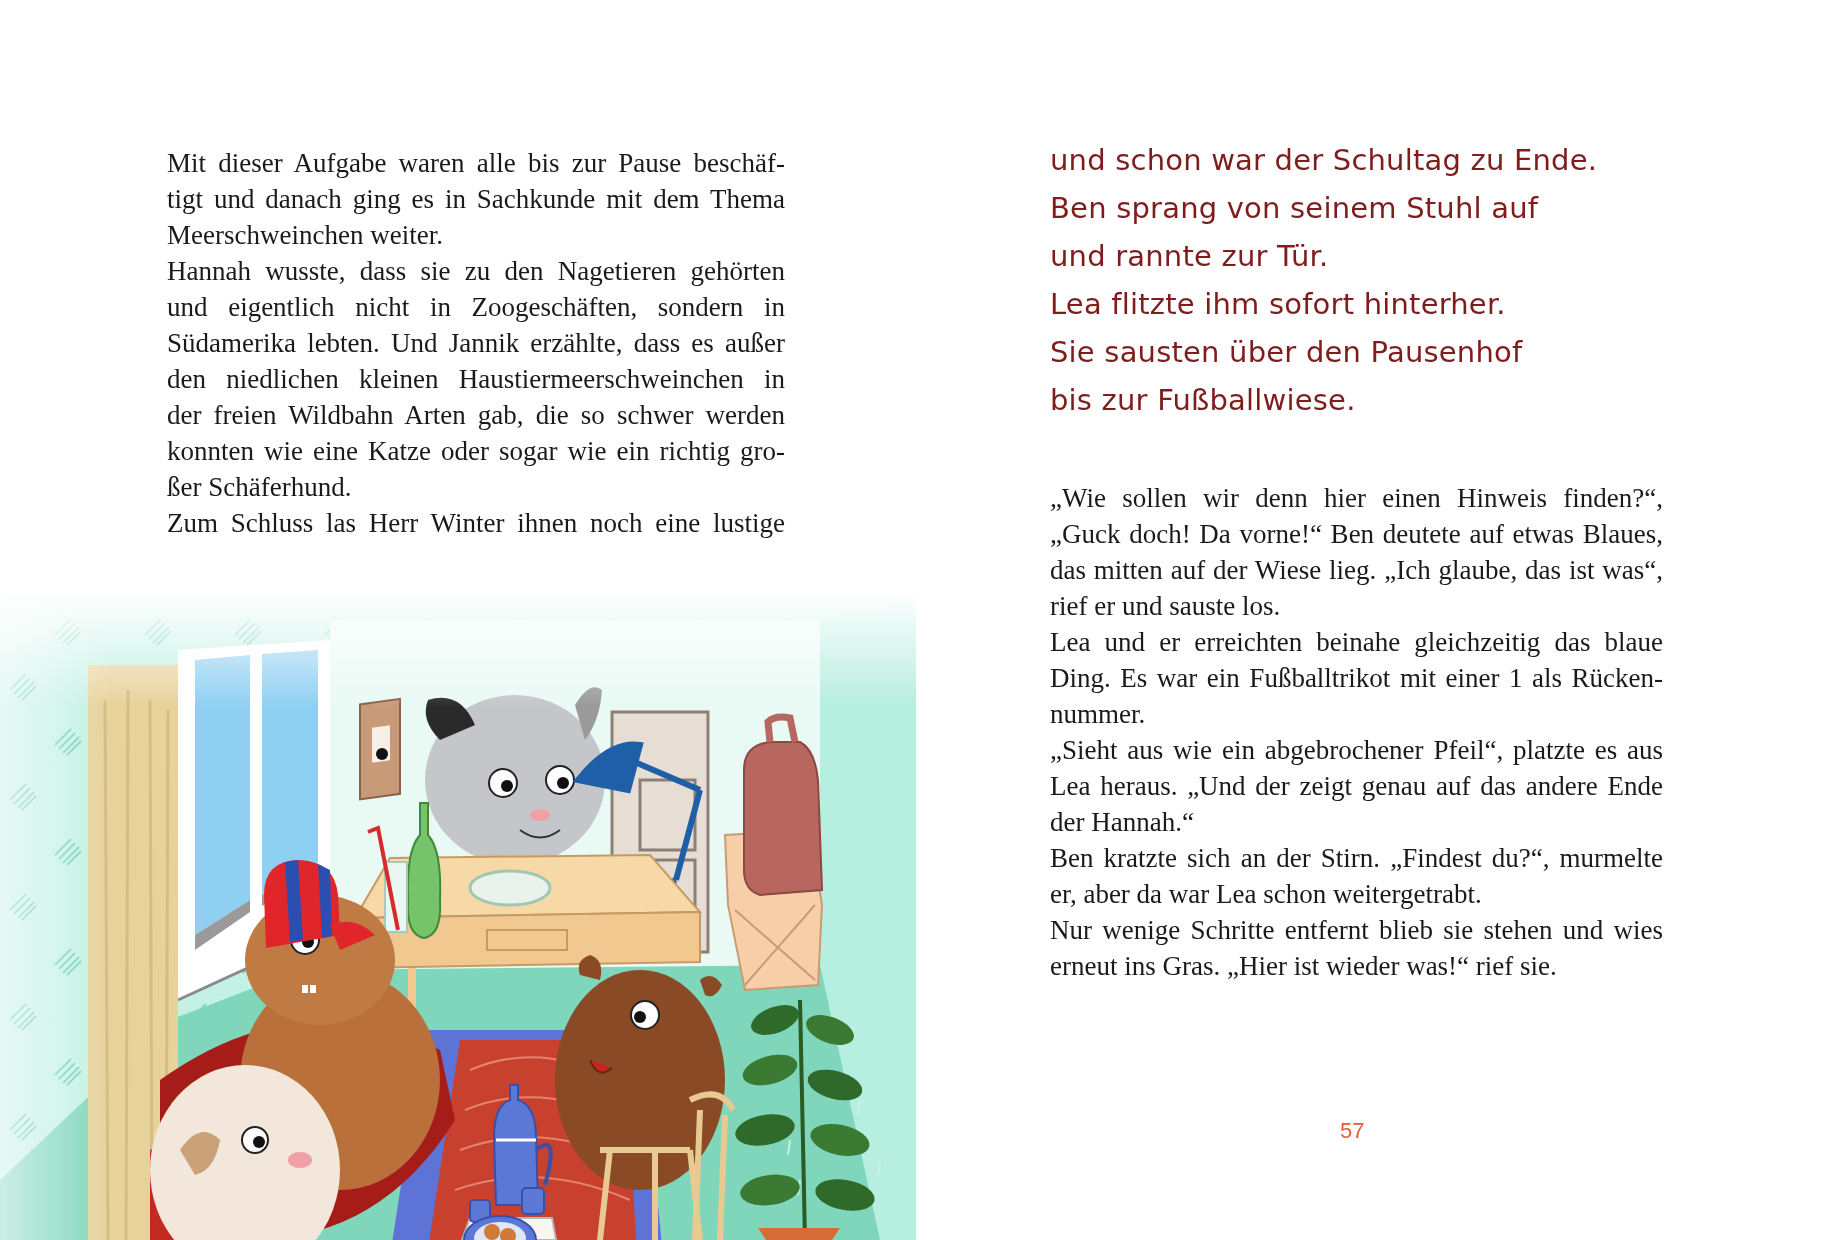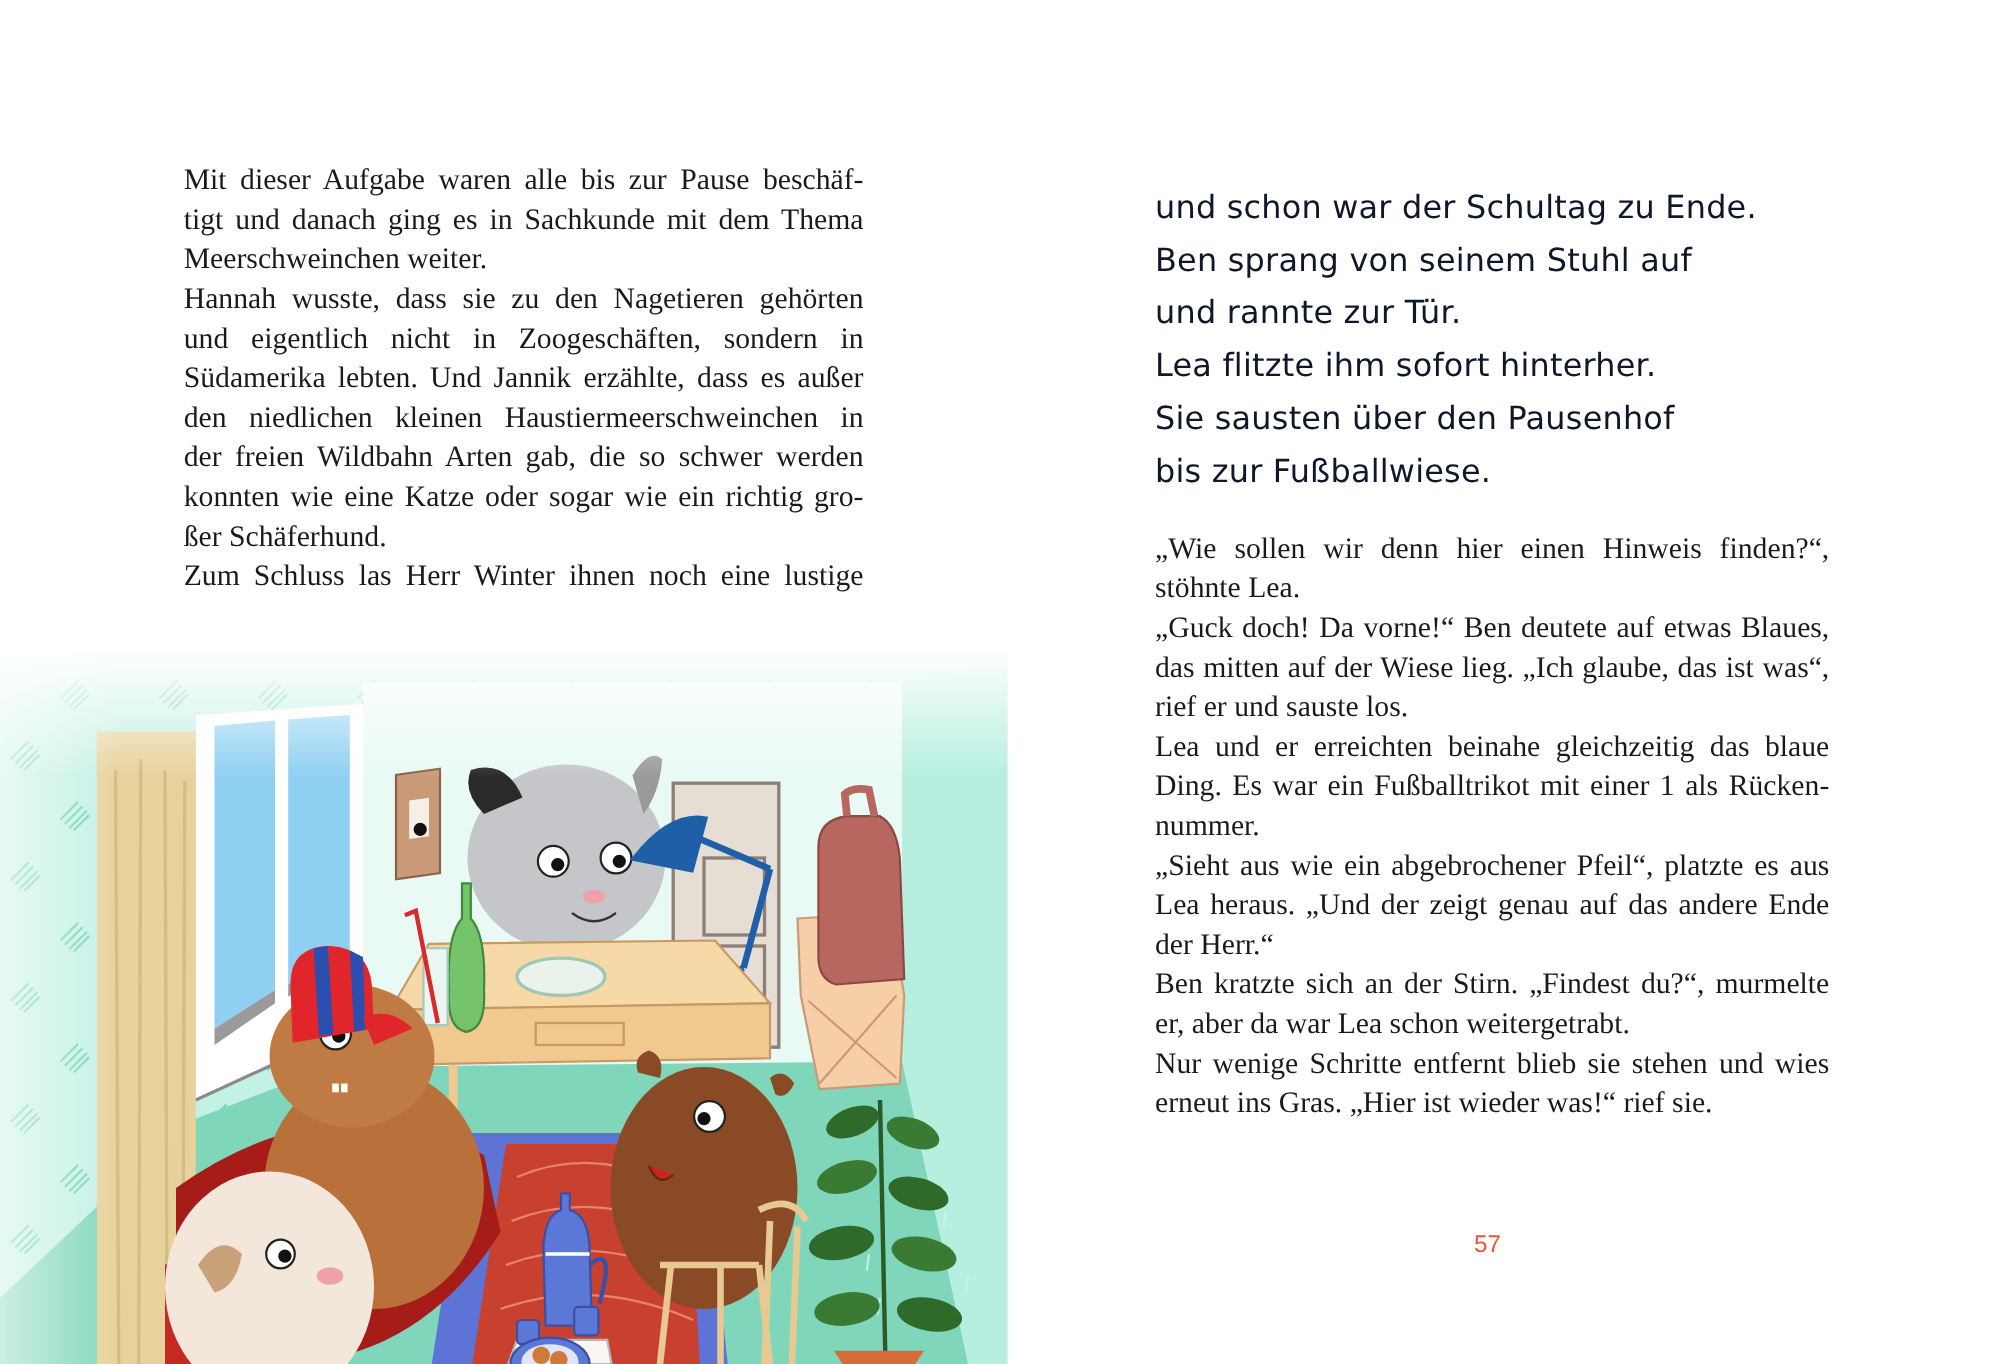--- a/index.html
+++ b/index.html
@@ -23,23 +23,22 @@
 
   .left-text { left: 167px; top: 145px; width: 618px; }
   .right-serif { left: 1050px; top: 480px; width: 613px; }
 
   .sans-block {
     position: absolute;
     left: 1050px; top: 136px; width: 620px;
     font-family: "DejaVu Sans", "Liberation Sans", sans-serif;
     font-size: 29px;
     line-height: 48px;
-    color: #0f172a;
+    color: #7f1d1d;
     letter-spacing: 0.2px;
-    margin-top: 28px;
   }
   .sans-block .line { display: block; white-space: nowrap; height: 48px; }
 
   .page-number {
     position: absolute;
     left: 1340px; top: 1118px;
     width: 34px; text-align: left;
     font-family: "Liberation Sans", "DejaVu Sans", sans-serif;
     font-size: 22px;
     color: #e85a36;
@@ -284,30 +283,29 @@
     <span class="line">und schon war der Schultag zu Ende.</span>
     <span class="line">Ben sprang von seinem Stuhl auf</span>
     <span class="line">und rannte zur Tür.</span>
     <span class="line">Lea flitzte ihm sofort hinterher.</span>
     <span class="line">Sie sausten über den Pausenhof</span>
     <span class="line">bis zur Fußballwiese.</span>
   </div>
 
   <div class="serif-block right-serif">
     <span class="line justify">„Wie sollen wir denn hier einen Hinweis finden?“,</span>
-    <span class="line">stöhnte Lea.</span>
     <span class="line justify">„Guck doch! Da vorne!“ Ben deutete auf etwas Blaues,</span>
     <span class="line justify">das mitten auf der Wiese lieg. „Ich glaube, das ist was“,</span>
     <span class="line">rief er und sauste los.</span>
     <span class="line justify">Lea und er erreichten beinahe gleichzeitig das blaue</span>
     <span class="line justify">Ding. Es war ein Fußballtrikot mit einer 1 als Rücken-</span>
     <span class="line">nummer.</span>
     <span class="line justify">„Sieht aus wie ein abgebrochener Pfeil“, platzte es aus</span>
     <span class="line justify">Lea heraus. „Und der zeigt genau auf das andere Ende</span>
-    <span class="line">der Herr.“</span>
+    <span class="line">der Hannah.“</span>
     <span class="line justify">Ben kratzte sich an der Stirn. „Findest du?“, murmelte</span>
     <span class="line">er, aber da war Lea schon weitergetrabt.</span>
     <span class="line justify">Nur wenige Schritte entfernt blieb sie stehen und wies</span>
     <span class="line">erneut ins Gras. „Hier ist wieder was!“ rief sie.</span>
   </div>
 
   <div class="page-number">57</div>
 </div>
 
 </body></html>

